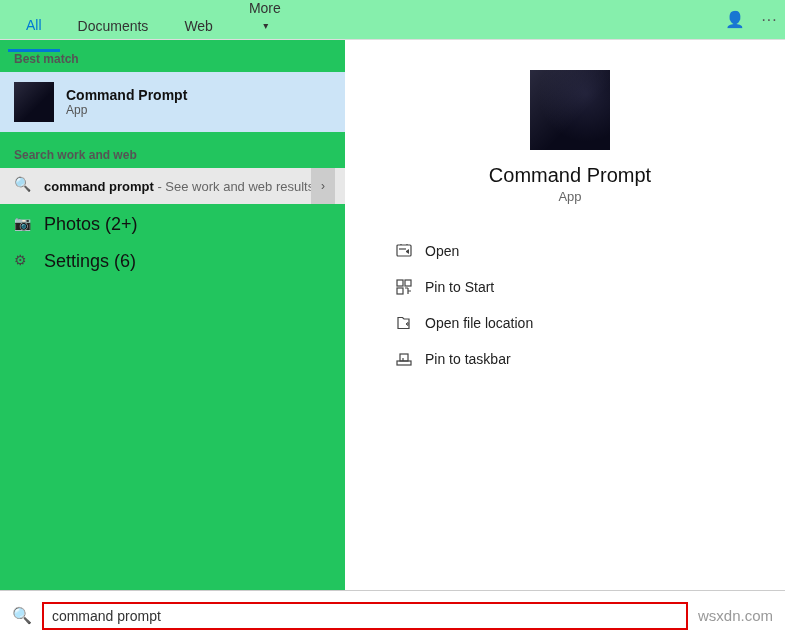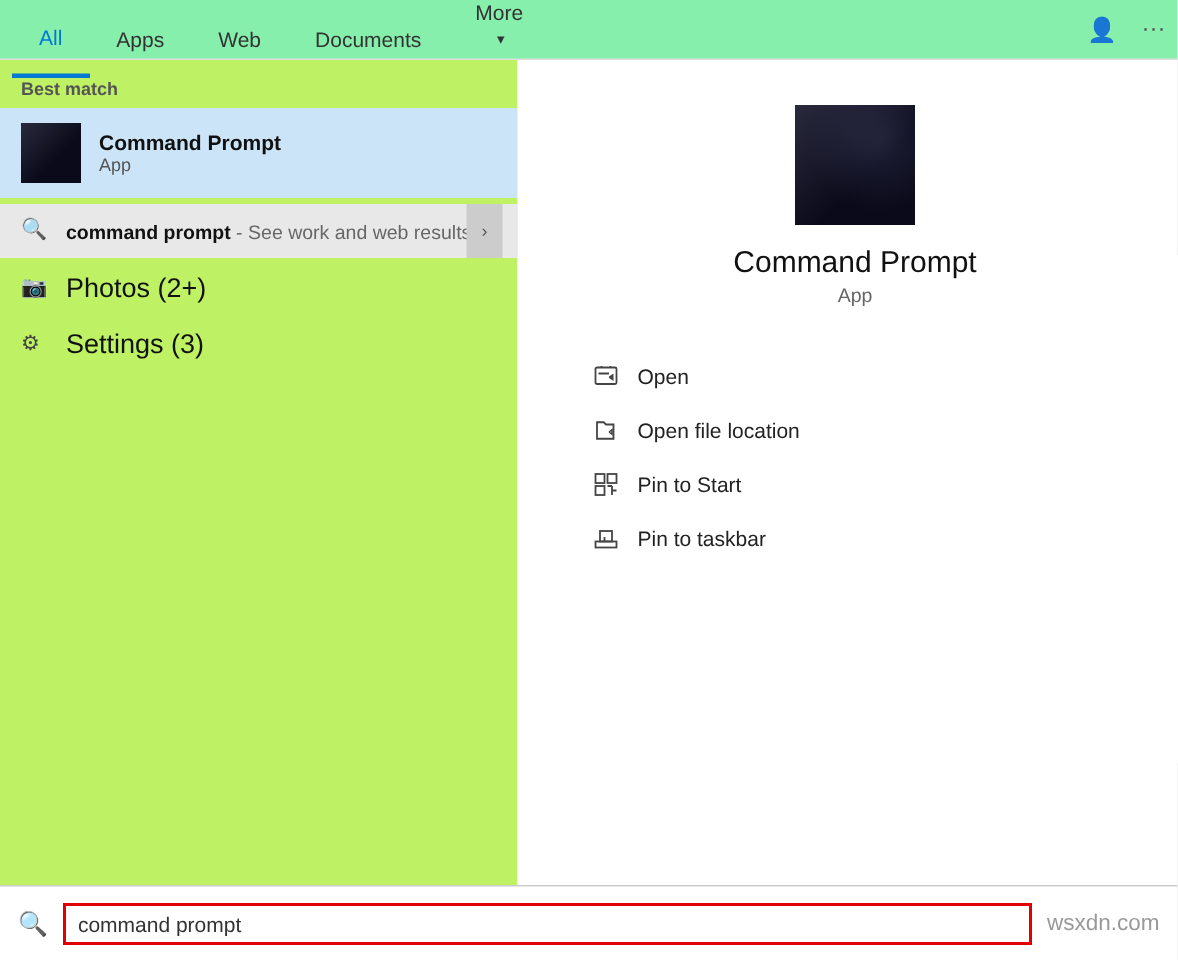--- a/index.html
+++ b/index.html
@@ -58,21 +58,21 @@
     
     .main-content {
       display: flex;
       flex: 1;
       overflow: hidden;
     }
 
     
     .left-panel {
       width: 345px;
-      background: #bef264;
+      background: #22c55e;
       display: flex;
       flex-direction: column;
       overflow-y: auto;
     }
 
     .section-label {
       font-size: 12px;
       font-weight: 600;
       color: #555;
       padding: 12px 14px 6px 14px;
@@ -292,27 +292,24 @@
     .left-panel::-webkit-scrollbar-thumb { background: #bbb; }
   </style>
 </head>
 <body>
 
 <div class="top-nav">
   <div class="tab active">
     <span>All</span>
   </div>
   <div class="tab">
-    <span>Apps</span>
+    <span>Documents</span>
   </div>
   <div class="tab">
     <span>Web</span>
-  </div>
-  <div class="tab">
-    <span>Documents</span>
   </div>
   <div class="tab tab-more">
     <span>More</span>
     <span style="font-size:10px; margin-left:2px;">▾</span>
   </div>
   <div class="top-nav-right">
     <span class="nav-icon">👤</span>
     <span class="nav-icon">···</span>
   </div>
 </div>
@@ -324,36 +321,37 @@
     <div class="section-label">Best match</div>
 
     <div class="best-match-item">
       <div class="app-icon-cmd"></div>
       <div class="app-icon-text-area">
         <span class="app-title">Command Prompt</span>
         <span class="app-subtitle">App</span>
       </div>
     </div>
 
+    <div class="section-label">Search work and web</div>
 
     <div class="search-work-web-item">
       <span class="search-icon-small">🔍</span>
       <span>
         <span class="search-text-main">command prompt</span><span class="search-text-sub"> - See work and web results</span>
       </span>
       <div class="chevron-right">›</div>
     </div>
 
     <div class="other-result-item">
       <span class="result-icon">📷</span>
       <span class="result-title">Photos (2+)</span>
     </div>
     <div class="other-result-item">
       <span class="result-icon">⚙</span>
-      <span class="result-title">Settings (3)</span>
+      <span class="result-title">Settings (6)</span>
     </div>
 
   </div>
 
   <div class="right-panel">
 
     <div class="app-preview">
       <div class="app-preview-icon"></div>
       <span class="app-preview-title">Command Prompt</span>
       <span class="app-preview-subtitle">App</span>
@@ -370,37 +368,37 @@
             <path d="M3 6h7" stroke="#444" stroke-width="1.2"></path>
           </svg>
         </span>
         <span class="action-label">Open</span>
       </div>
 
 
       <div class="action-item">
         <span class="action-icon">
           <svg width="16" height="16" viewBox="0 0 16 16" fill="none">
-            <path d="M13 4H8L6.5 2.5H2v11h11V4z" stroke="#444" stroke-width="1.2"></path>
-            <path d="M10 9l2-1.5v3L10 9" fill="none" stroke="#444" stroke-width="1"></path>
-          </svg>
-        </span>
-        <span class="action-label">Open file location</span>
-      </div>
-
-      <div class="action-item">
-        <span class="action-icon">
-          <svg width="16" height="16" viewBox="0 0 16 16" fill="none">
             <rect x="1" y="1" width="6" height="6" stroke="#444" stroke-width="1.2"></rect>
             <rect x="9" y="1" width="6" height="6" stroke="#444" stroke-width="1.2"></rect>
             <rect x="1" y="9" width="6" height="6" stroke="#444" stroke-width="1.2"></rect>
             <path d="M9 9h3M12 9v3M12 12h3M12 12v3" stroke="#444" stroke-width="1.2"></path>
           </svg>
         </span>
         <span class="action-label">Pin to Start</span>
+      </div>
+
+      <div class="action-item">
+        <span class="action-icon">
+          <svg width="16" height="16" viewBox="0 0 16 16" fill="none">
+            <path d="M13 4H8L6.5 2.5H2v11h11V4z" stroke="#444" stroke-width="1.2"></path>
+            <path d="M10 9l2-1.5v3L10 9" fill="none" stroke="#444" stroke-width="1"></path>
+          </svg>
+        </span>
+        <span class="action-label">Open file location</span>
       </div>
 
       <div class="action-item">
         <span class="action-icon">
           <svg width="16" height="16" viewBox="0 0 16 16" fill="none">
             <rect x="1" y="10" width="14" height="4" stroke="#444" stroke-width="1.2"></rect>
             <rect x="4" y="3" width="8" height="7" stroke="#444" stroke-width="1.2"></rect>
             <path d="M7 10V7" stroke="#444" stroke-width="1.2"></path>
           </svg>
         </span>

